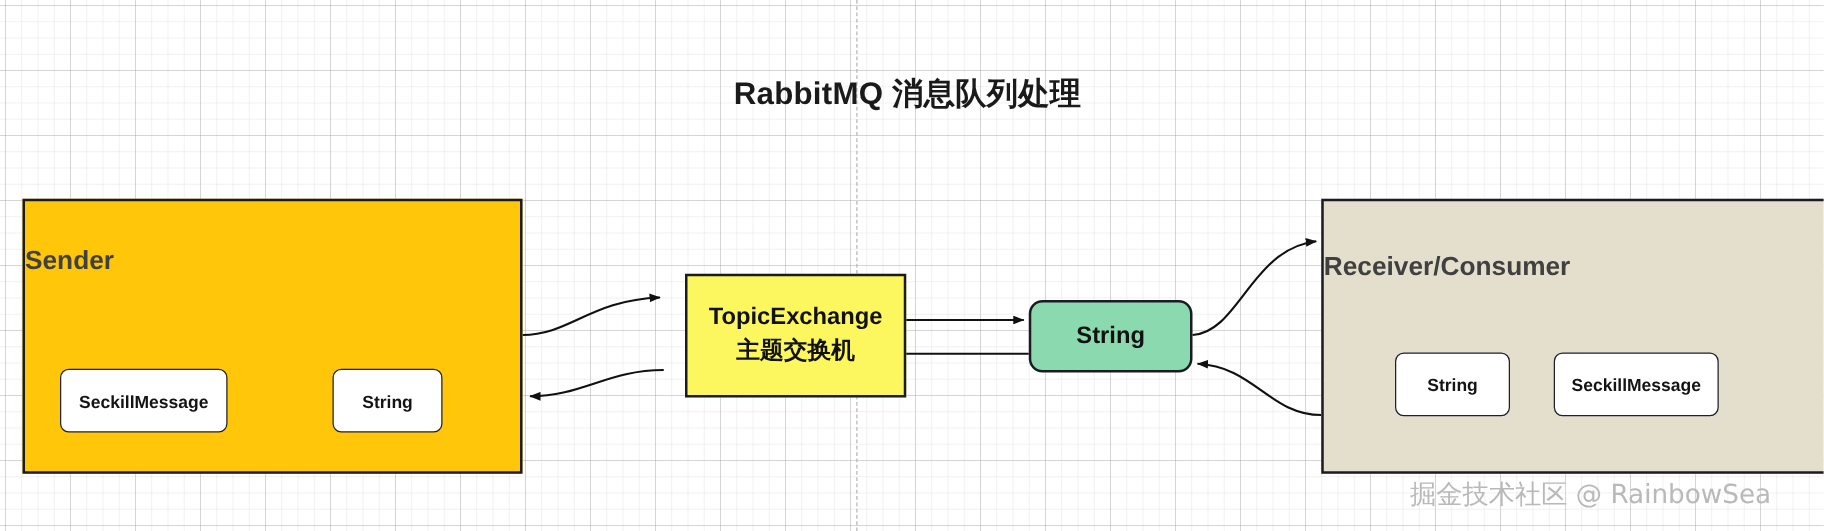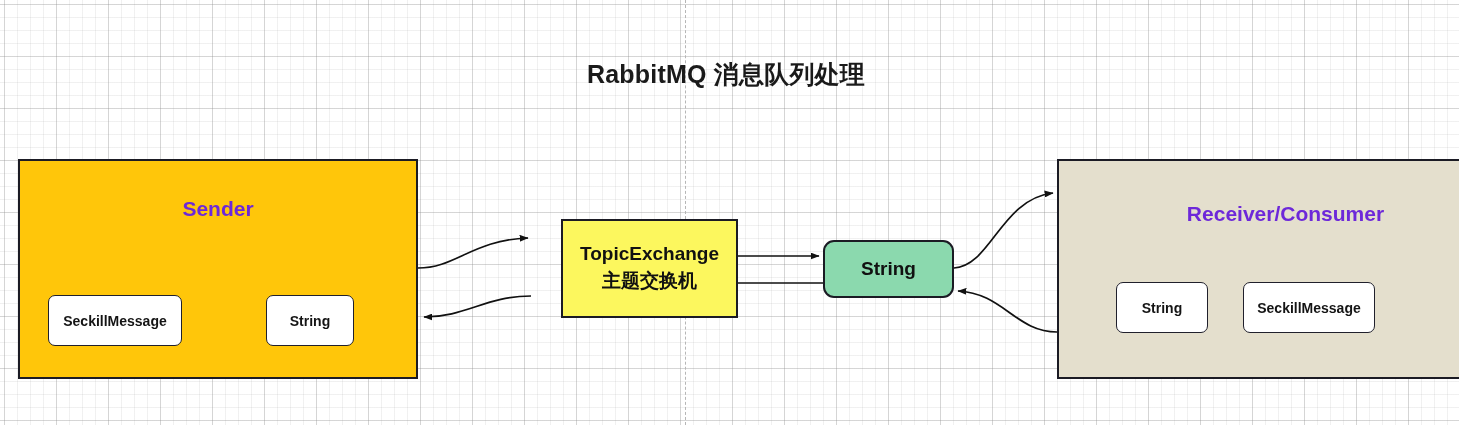--- a/index.html
+++ b/index.html
@@ -60,21 +60,21 @@
     position: absolute;
     box-sizing: border-box;
   }
   .node-sender {
     left: 18px; top: 159px;
     width: 400px; height: 220px;
     background: #FFC60A;
     border: 2px solid #1b1b24;
   }
   .node-exchange {
-    left: 561px; top: 219px;
+    left: 548px; top: 219px;
     width: 177px; height: 99px;
     background: #FCF75E;
     border: 2px solid #1b1b24;
   }
   .node-queue {
     left: 823px; top: 240px;
     width: 131px; height: 58px;
     background: #8BD9AE;
     border: 2px solid #1b1b24;
     border-radius: 11px;
@@ -82,23 +82,23 @@
   .node-receiver {
     left: 1057px; top: 159px;
     width: 457px; height: 220px;
     background: #E4DFCD;
     border: 2px solid #1b1b24;
   }
 
   .node-heading {
     position: absolute;
     left: 0; right: 0;
-    text-align: center;
-    font-weight: bold;
-    color: #6d28d9;
+    text-align: left;
+    font-weight: bold;
+    color: #404040;
     white-space: nowrap;
   }
   .node-sender .node-heading { top: 36px; font-size: 21px; }
   .node-receiver .node-heading { top: 41px; font-size: 21px; }
 
   .exchange-label {
     position: absolute;
     left: 8px; right: 8px;
     top: 20px;
     text-align: center;
@@ -190,14 +190,15 @@
   <div class="node node-queue">
     <div class="queue-label">String</div>
   </div>
 
   <div class="node node-receiver">
     <div class="node-heading">Receiver/Consumer</div>
   </div>
   <div class="chip chip-recv-1">String</div>
   <div class="chip chip-recv-2">SeckillMessage</div>
 
+  <div class="watermark">掘金技术社区 @ RainbowSea</div>
 
 </div>
 
 </body></html>

